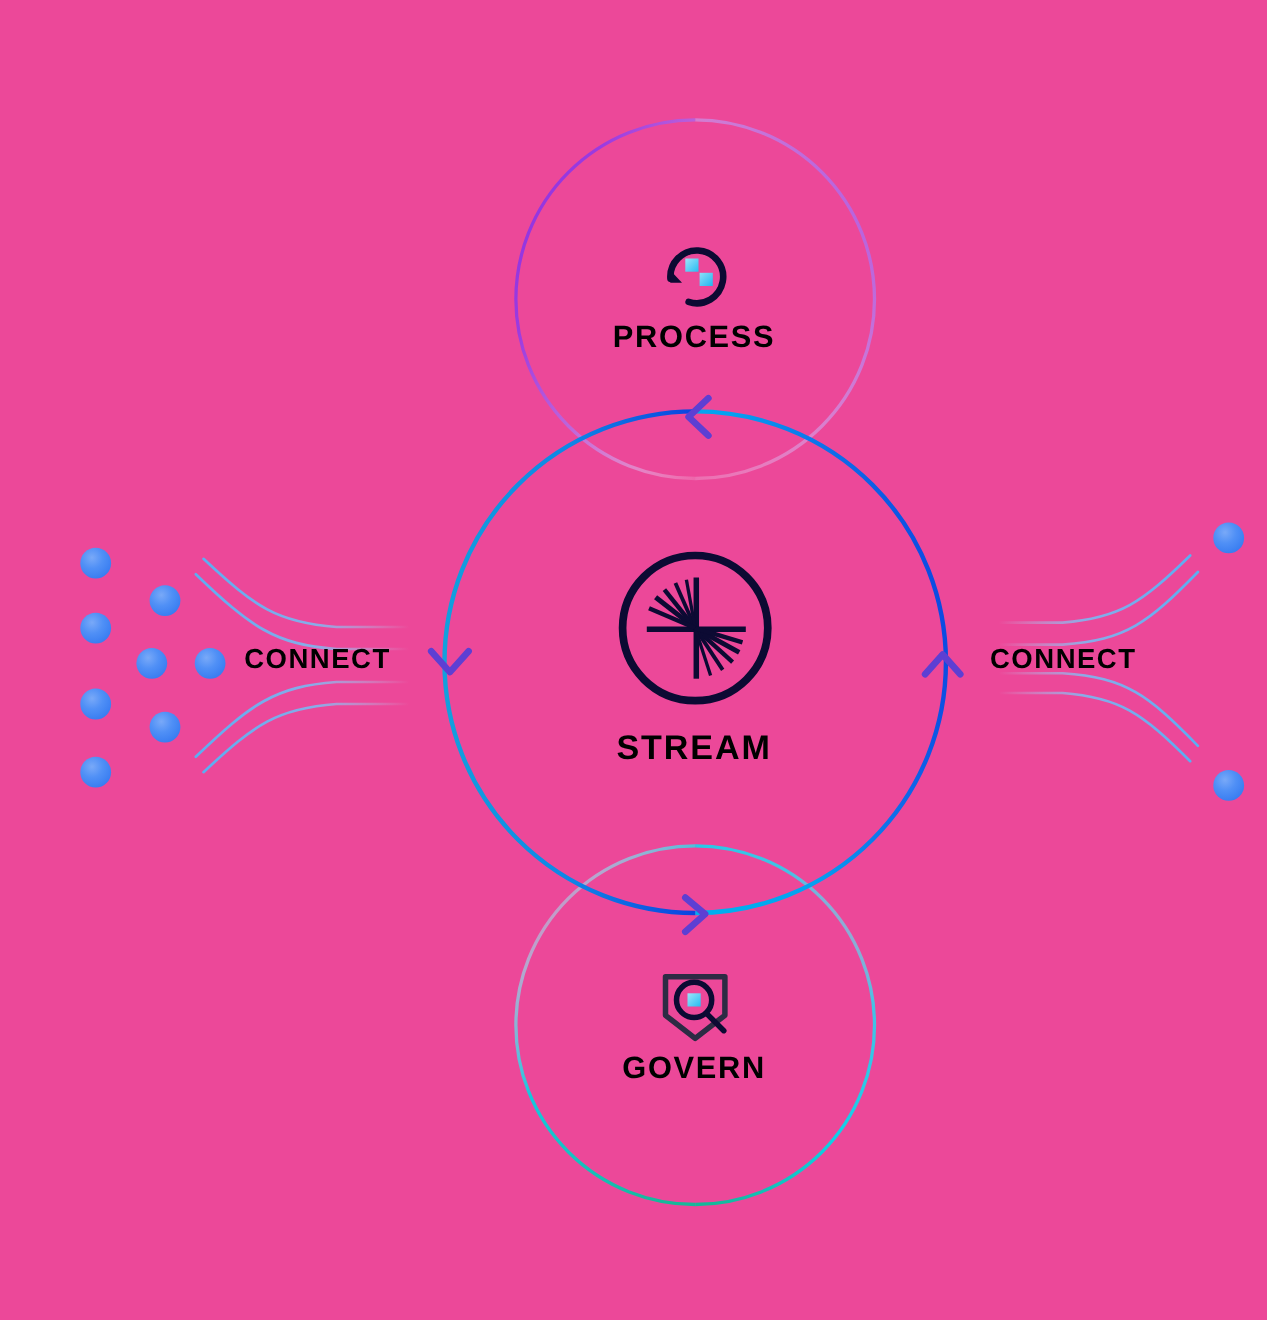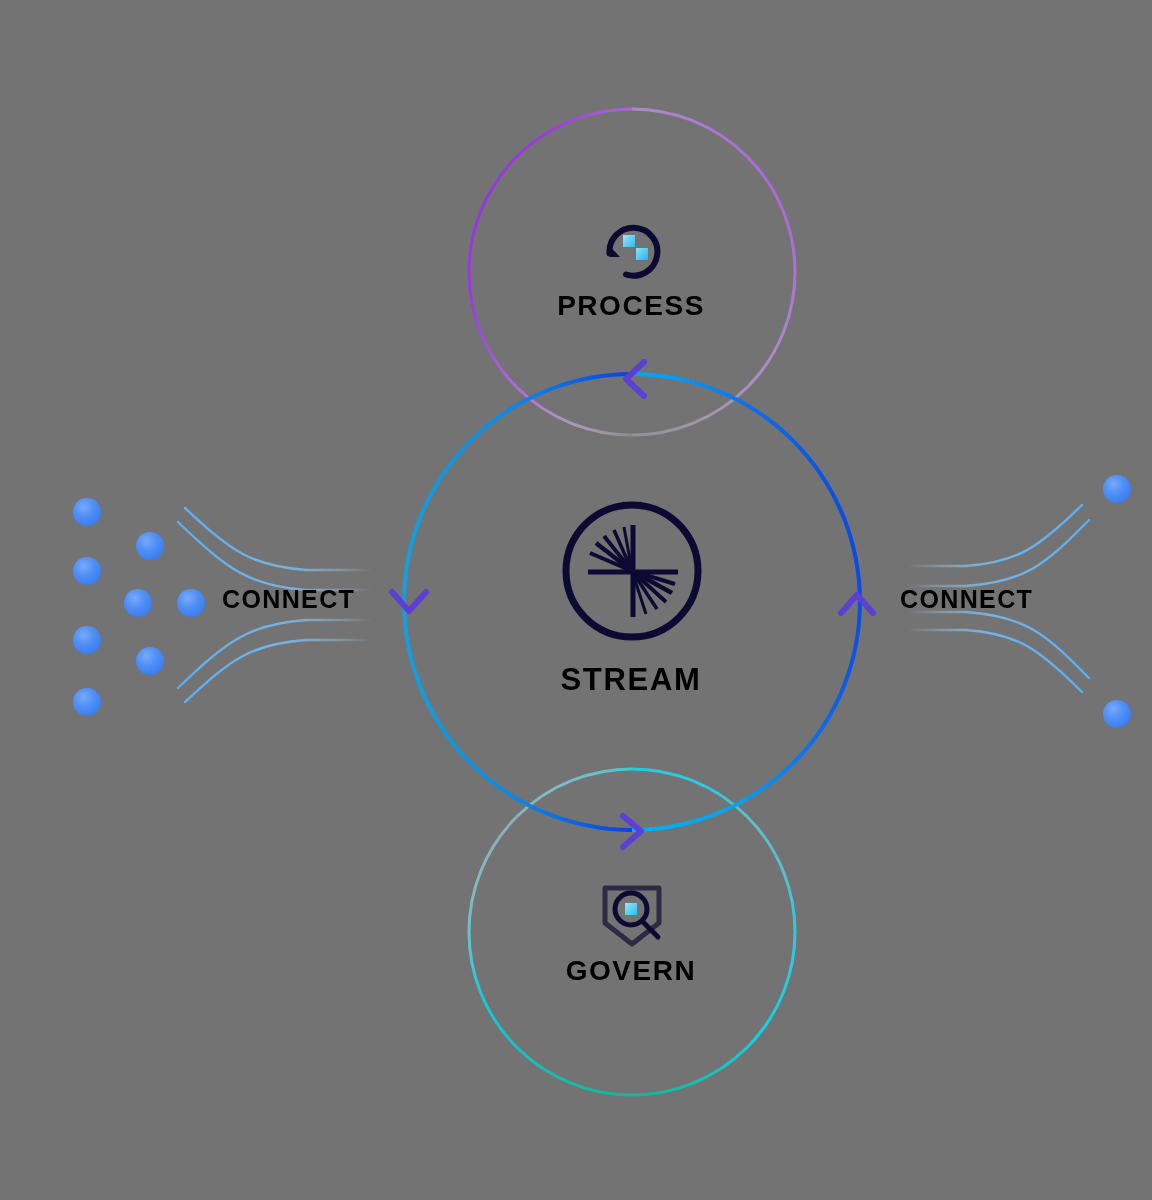--- a/index.html
+++ b/index.html
@@ -10,21 +10,21 @@
   body {
     width: 1152px;
     height: 1200px;
     font-family: "Liberation Sans", sans-serif;
     overflow: hidden;
   }
   #stage {
     position: relative;
     width: 1152px;
     height: 1200px;
-    background: #737373;
+    background: #ec4899;
   }
   #diagram-svg {
     position: absolute;
     left: 0;
     top: 0;
     width: 1152px;
     height: 1200px;
     display: block;
   }
   .lbl {

